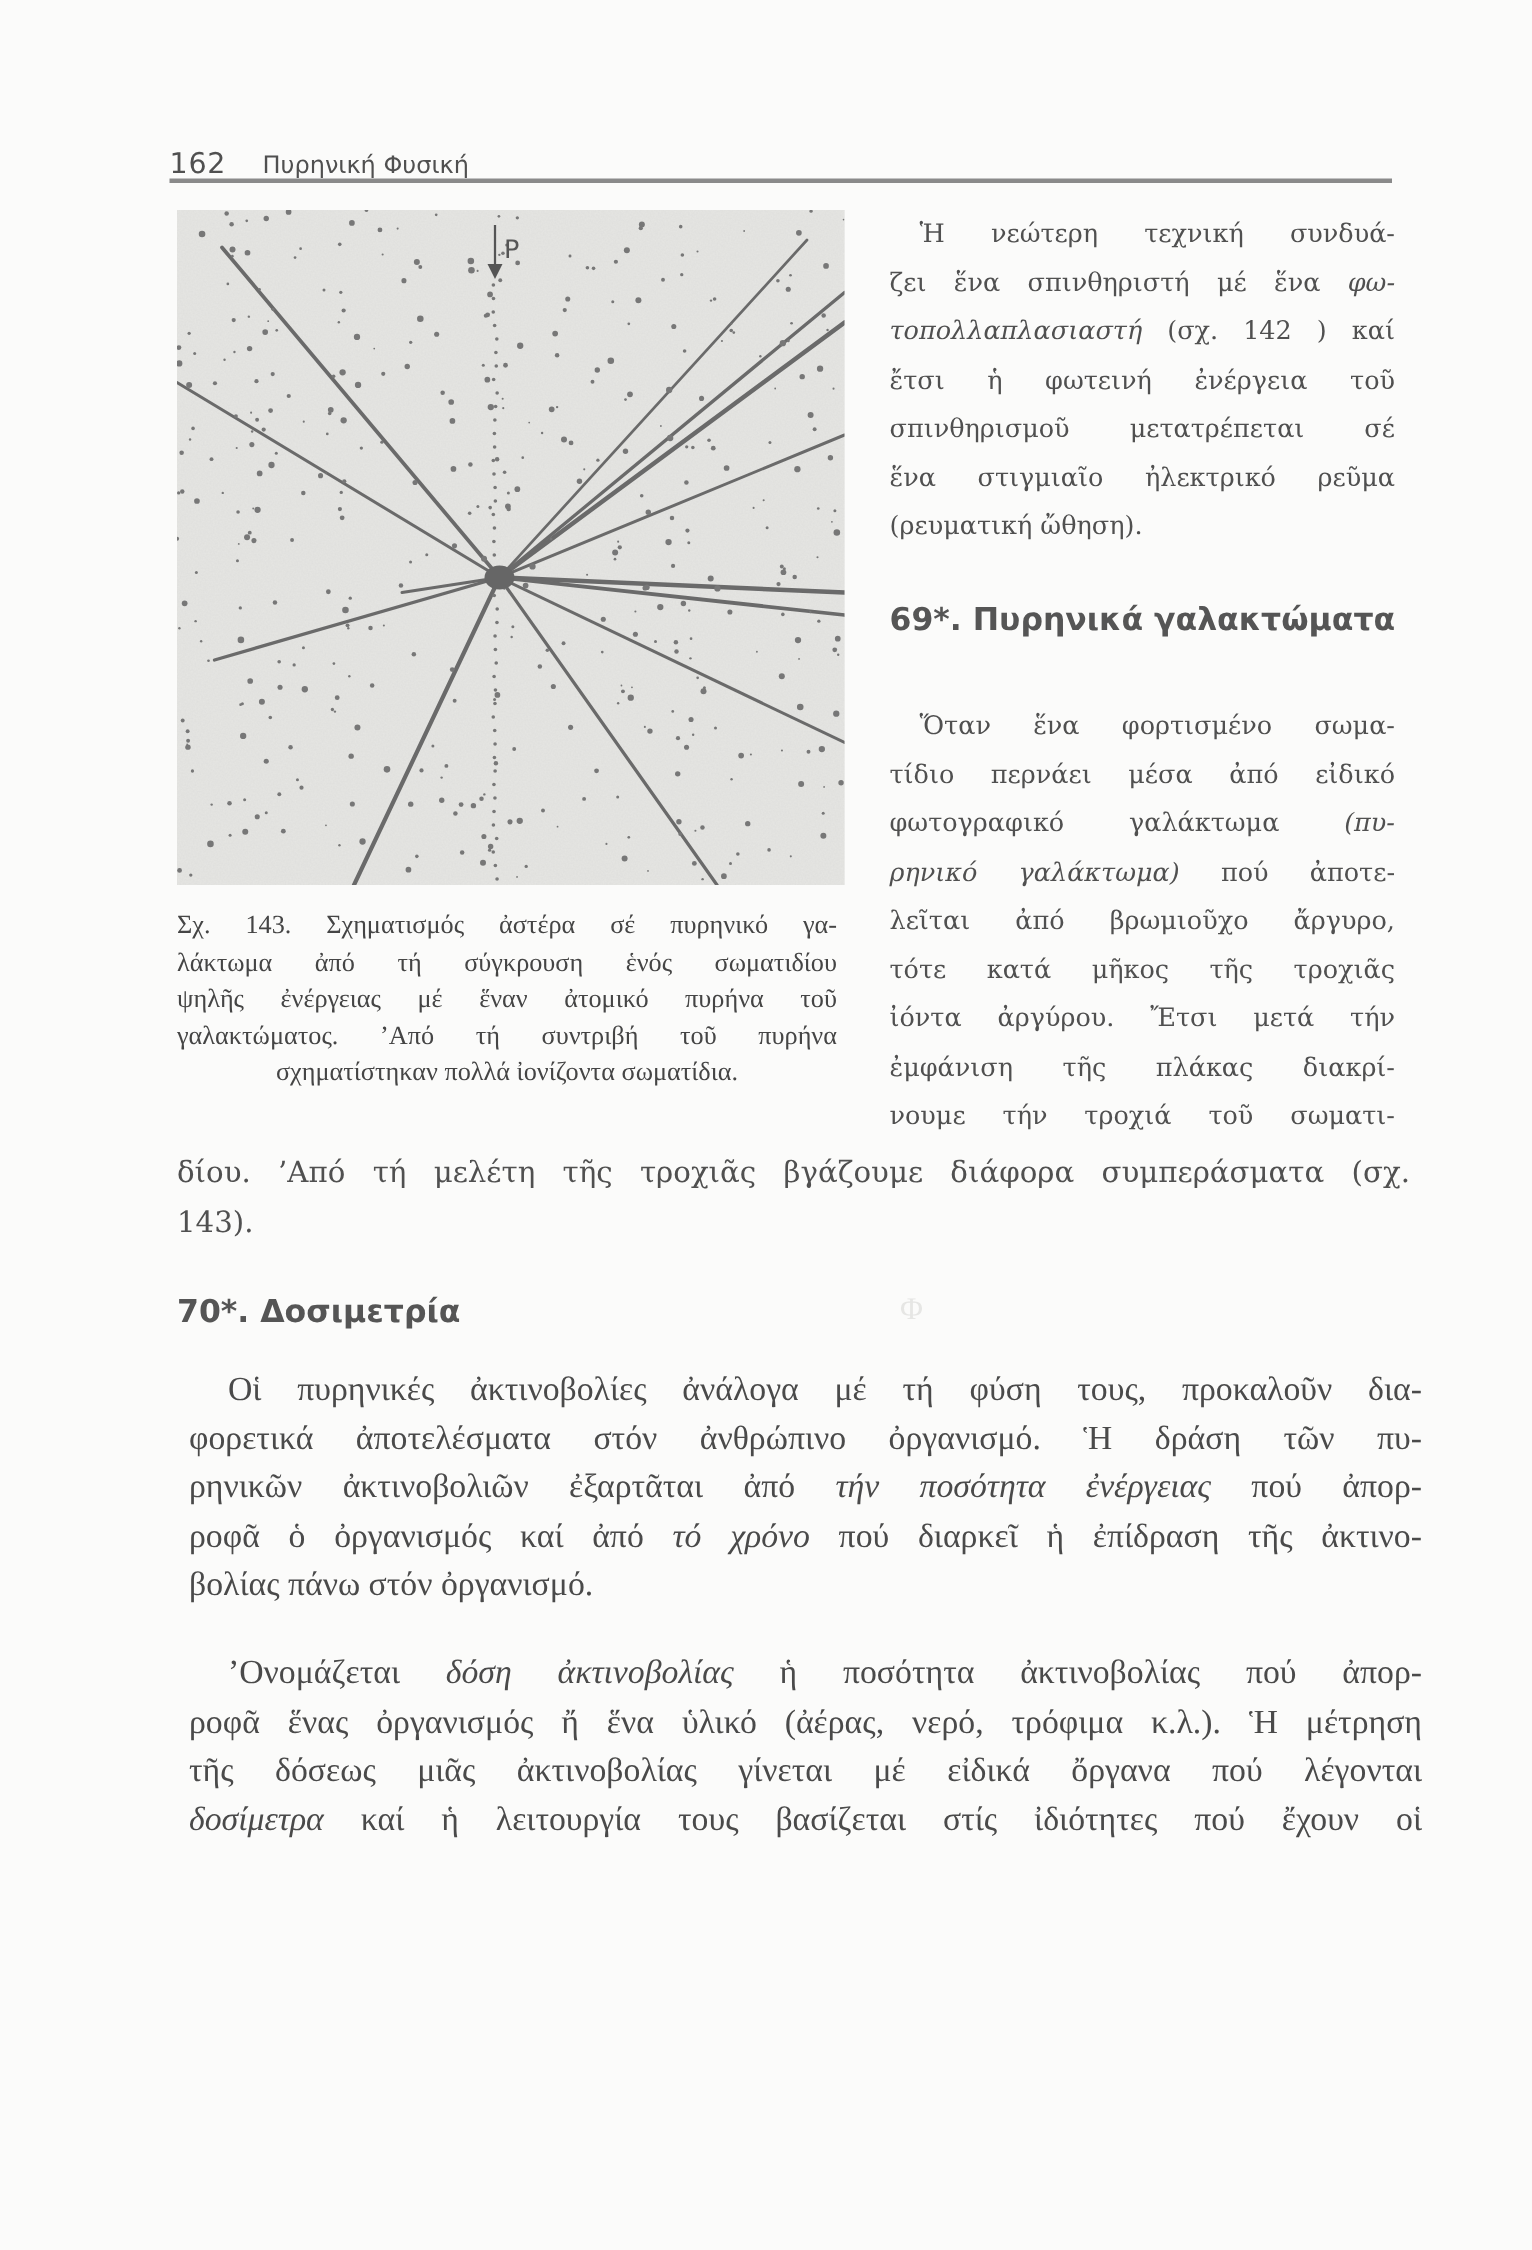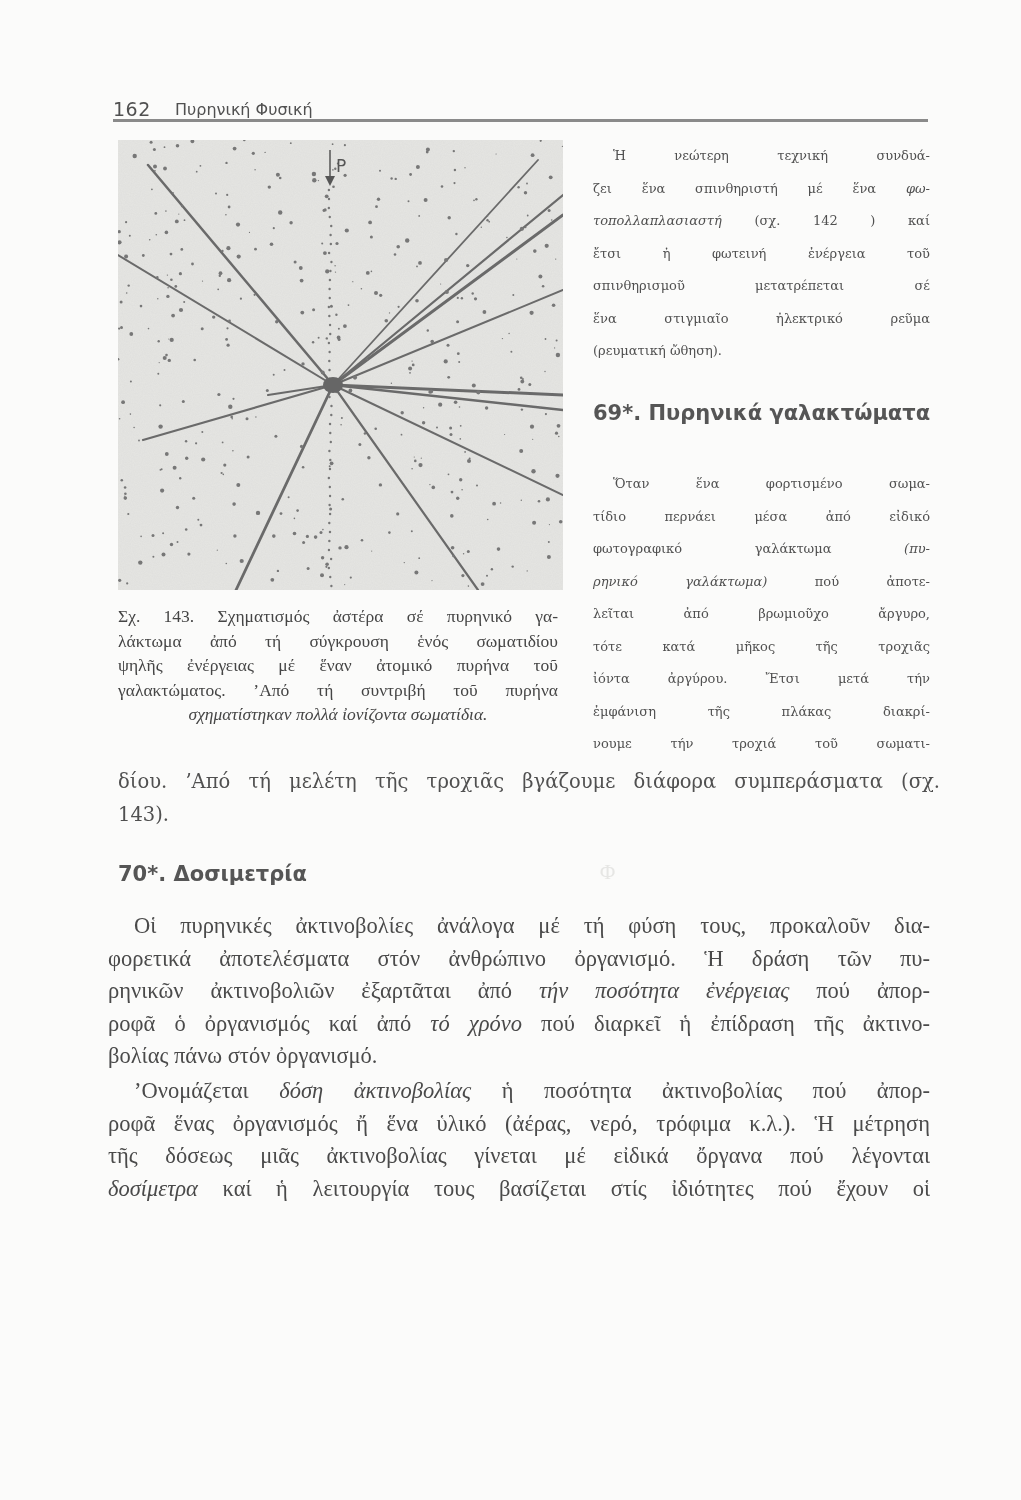--- a/index.html
+++ b/index.html
@@ -29,34 +29,34 @@
     position: absolute; left: 118px; top: 140px; width: 445px; height: 450px;
     background: #e4e4e2;
   }
   .figure svg { width: 100%; height: 100%; display: block; }
   .caption {
     position: absolute; left: 118px; top: 604px; width: 440px;
     font-family: "Liberation Serif", serif; font-size: 17.5px; line-height: 24.5px;
     color: #454545; text-align: justify;
   }
   .caption .line { display: block; text-align-last: justify; white-space: nowrap; }
-  .caption .line.last { text-align: right; text-align-last: center; font-style: italic; }
+  .caption .line.last { text-align: right; text-align-last: center; }
   .col {
     position: absolute; font-family: "DejaVu Serif", serif; color: #505050;
   }
-  .right-col { left: 593px; width: 337px; font-size: 13px; line-height: 32.5px; }
+  .right-col { left: 593px; width: 337px; font-size: 17px; line-height: 32.5px; }
   .line { display: block; white-space: nowrap; text-align: justify; text-align-last: justify; }
   .line.end { text-align-last: left; }
   .indent { padding-left: 20px; }
   .section-heading {
     position: absolute; font-family: "DejaVu Sans", sans-serif; font-weight: bold;
     color: #555; white-space: nowrap;
   }
   .wide {
-    position: absolute; left: 108px; width: 822px;
+    position: absolute; left: 126px; width: 822px;
     font-family: "Liberation Serif", serif; font-size: 22.5px; line-height: 32.5px; color: #4a4a4a;
   }
   em { }
 </style>
 </head>
 <body>
 
 <div class="ghost" style="left:600px;top:860px;">Φ</div>
 <div class="ghost" style="left:120px;top:1318px;width:840px;">&nbsp;</div>
 
@@ -606,17 +606,17 @@
 
 <div class="wide" style="top:910px;">
   <span class="line indent" style="padding-left:26px;">Οἱ πυρηνικές ἀκτινοβολίες ἀνάλογα μέ τή φύση τους, προκαλοῦν δια-</span>
   <span class="line">φορετικά ἀποτελέσματα στόν ἀνθρώπινο ὀργανισμό. Ἡ δράση τῶν πυ-</span>
   <span class="line">ρηνικῶν ἀκτινοβολιῶν ἐξαρτᾶται ἀπό <em>τήν ποσότητα ἐνέργειας</em> πού ἀπορ-</span>
   <span class="line">ροφᾶ ὁ ὀργανισμός καί ἀπό <em>τό χρόνο</em> πού διαρκεῖ ἡ ἐπίδραση τῆς ἀκτινο-</span>
   <span class="line end">βολίας πάνω στόν ὀργανισμό.</span>
 </div>
 
 <div class="wide" style="top:1075px;">
-  <span class="line" style="padding-left:26px;">’Ονομάζεται <em>δόση ἀκτινοβολίας</em> ἡ ποσότητα ἀκτινοβολίας πού ἀπορ-</span>
+  <span class="line" style="padding-left:26px;margin-top:24px;">’Ονομάζεται <em>δόση ἀκτινοβολίας</em> ἡ ποσότητα ἀκτινοβολίας πού ἀπορ-</span>
   <span class="line">ροφᾶ ἕνας ὀργανισμός ἤ ἕνα ὑλικό (ἀέρας, νερό, τρόφιμα κ.λ.). Ἡ μέτρηση</span>
   <span class="line">τῆς δόσεως μιᾶς ἀκτινοβολίας γίνεται μέ εἰδικά ὄργανα πού λέγονται</span>
   <span class="line"><em>δοσίμετρα</em> καί ἡ λειτουργία τους βασίζεται στίς ἰδιότητες πού ἔχουν οἱ</span>
 </div>
 
 </body></html>

